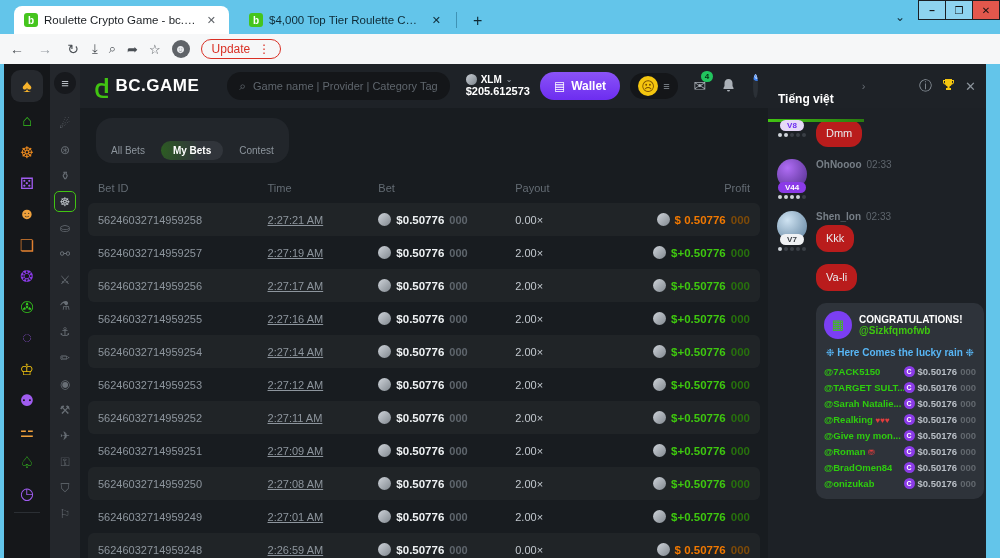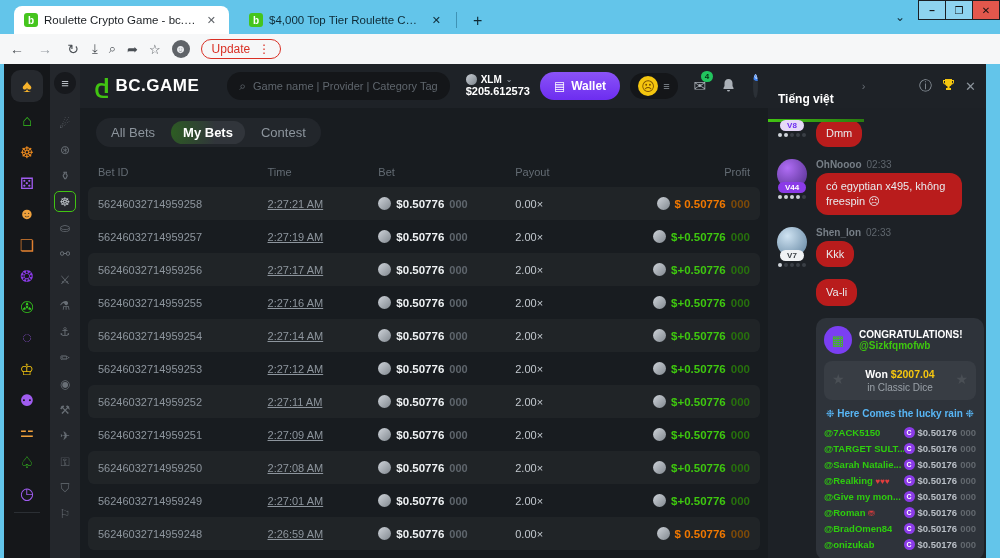--- a/index.html
+++ b/index.html
@@ -62,21 +62,21 @@
   .emoji-pill { background:#141619; border-radius:14px; height:26px; display:flex; align-items:center; gap:5px; padding:0 8px; }
   .face { width:20px; height:20px; border-radius:50%; background:#f5c60f; color:#7a4e00; display:flex; align-items:center; justify-content:center; font-size:13px; }
   .hline { color:#8d959d; font-size:11px; }
   .hdr-ic { position:relative; color:#aab0b7; font-size:15px; margin-left:6px; }
   .badge-green { position:absolute; top:-6px; right:-7px; background:#22c55e; color:#053014; font-size:8px; font-weight:bold; border-radius:7px; padding:1px 4px; }
   .prof-av { width:24px; height:24px; border-radius:50%; background:#2b3036; position:relative; overflow:hidden; margin-left:8px; }
   .prof-av:before { content:""; position:absolute; left:10px; top:-3px; width:4px; height:30px; background:#e8eaed; transform:rotate(25deg); }
   .badge-at { position:absolute; top:-4px; right:-5px; width:11px; height:11px; border-radius:50%; background:#3b82f6; color:#fff; font-size:7px; display:flex; align-items:center; justify-content:center; }
 
   .bets-tabs { display:flex; align-items:center; gap:4px; background:#22262b; border-radius:16px; margin:10px 0 4px 16px; padding:3px; width:fit-content; }
-  .btab { color:#8d959d; font-size:13px; padding:4px 12px; border-radius:13px; }
+  .btab { color:#8d959d; font-size:10px; padding:4px 12px; border-radius:13px;margin-top:20px; }
   .btab[data-active="true"] { background:radial-gradient(circle at 0% 50%, rgba(65,196,18,.35), rgba(49,53,59,1) 60%); color:#fff; font-weight:bold; }
 
   .tbl { flex:1; margin:6px 8px 0 8px; overflow:hidden; }
   .tbl-head, .tbl-row { display:grid; grid-template-columns:26% 17% 21% 16% 20%; align-items:center; padding:0 10px; }
   .tbl-head { color:#646c74; font-size:11px; height:30px; }
   .tbl-row { height:33px; font-size:11px; border-radius:6px; }
   .tbl-row:nth-child(odd) { background:rgba(255,255,255,.035); }
   .c-id { color:#8d959d; }
   .c-time { color:#8d959d;text-decoration:underline; }
   .c-bet { display:flex; align-items:center; gap:5px; }
@@ -621,21 +621,20 @@
               <span class="pip on"></span>
               <span class="pip on"></span>
               <span class="pip"></span>
             </div>
         </div>
         <div class="msg-content">
           <div class="msg-meta">
               <span>OhNoooo</span>
               <span class="time">02:33</span>
             </div>
-          <div class="bubble">có egyptian x495, không freespin ☹</div>
         </div>
       </div>
 
       <div class="msg">
         <div class="av-col">
           <span class="av blue"></span>
           <span class="lvl v7">V7</span>
           <div class="pips">
               <span class="pip on"></span>
               <span class="pip"></span>
@@ -657,26 +656,20 @@
 
 
       <div class="congrats-card">
         <div class="cg-head">
           <span class="cg-ic">▦</span>
           <span>
             <div class="cg-title">CONGRATULATIONS!</div>
             <div class="cg-user">@Sizkfqmofwb</div>
           </span>
         </div>
-        <div class="won-box">
-          <span class="star-dec" style="left:8px">★</span>
-          <span class="star-dec" style="right:8px">★</span>
-          <div class="won-line"><span>Won</span> <span class="won-amt">$2007.04</span></div>
-          <div class="won-game">in Classic Dice</div>
-        </div>
         <div class="rain-title">❉ Here Comes the lucky rain ❉</div>
         <div class="winners">
 
             <div class="winner-row">
               <span class="w-name"><span>@7ACK5150</span> <span class="w-suffix"></span></span>
               <span class="w-amt">
                 <span class="coin-c">C</span>
                 <span>$0.50176</span>
                 <span class="w-zeros">000</span>
               </span>

